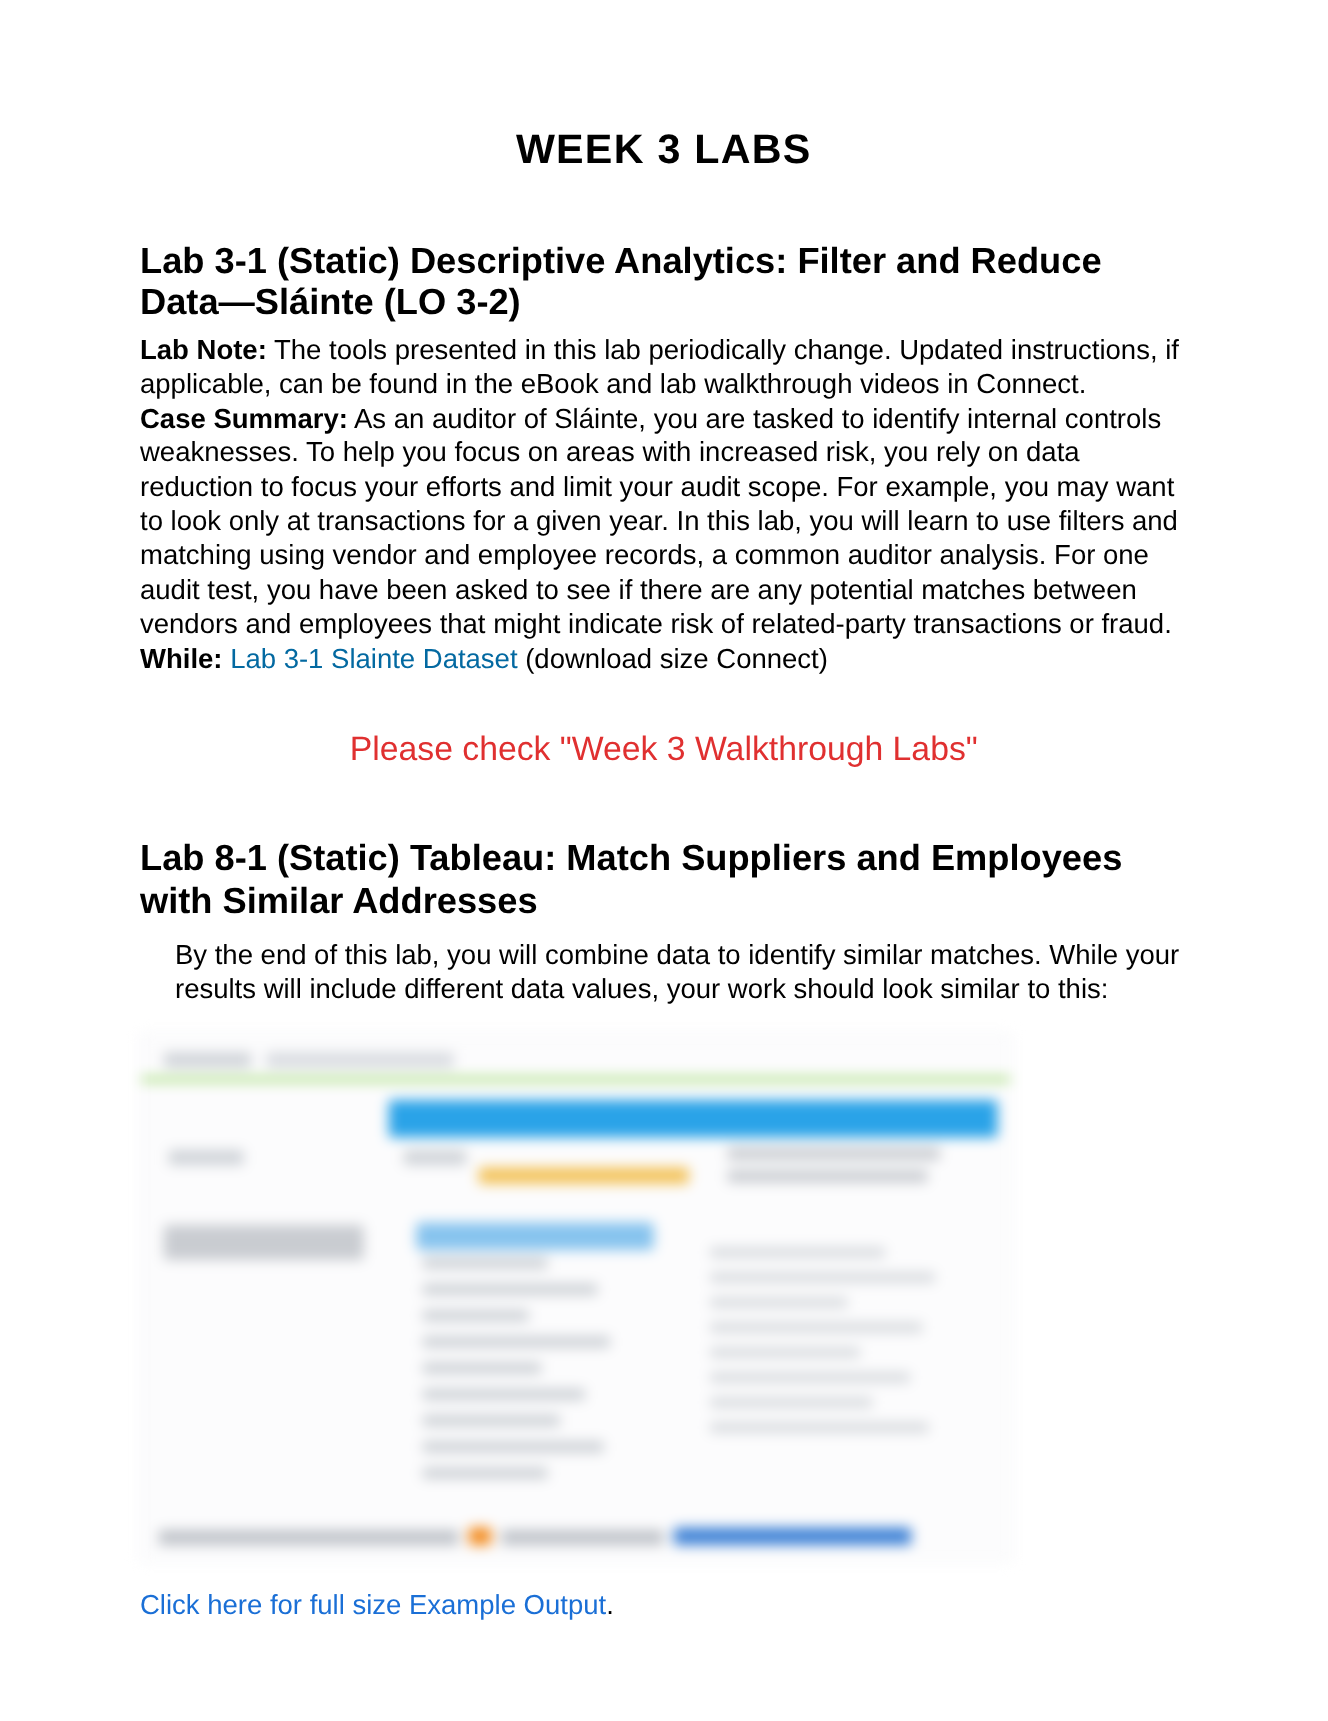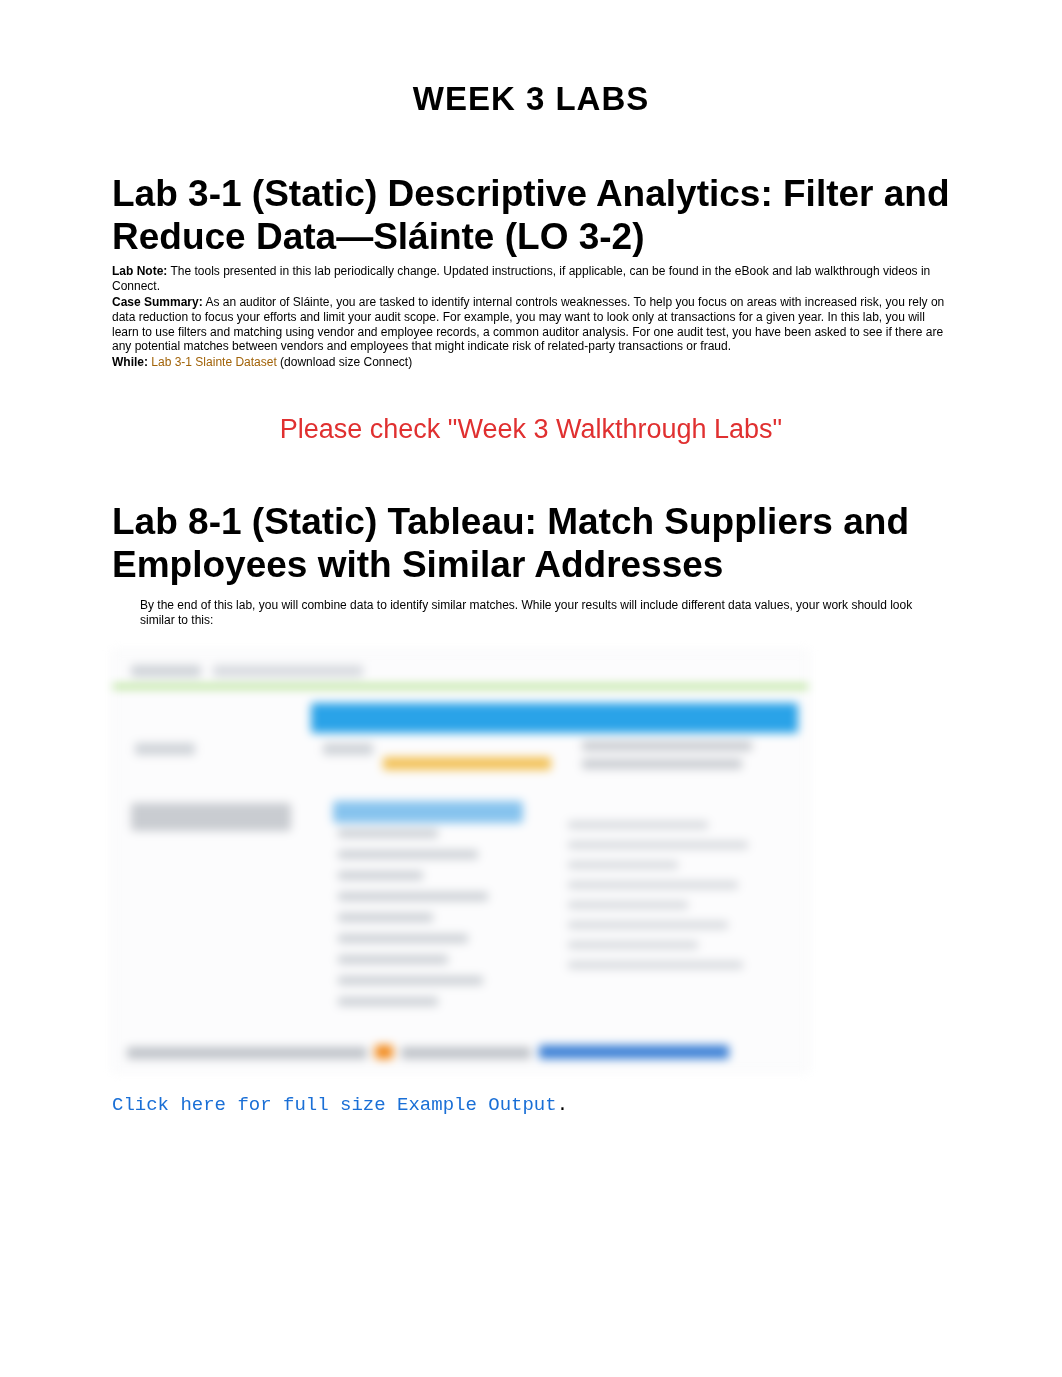--- a/index.html
+++ b/index.html
@@ -4,48 +4,48 @@
 <style>
   body {
     margin: 0;
     padding: 0;
     font-family: Verdana, Geneva, sans-serif;
     background: #fff;
     width: 1062px;
     color: #000;
   }
   .page {
-    padding: 80px 112px 60px 112px;
+    padding: 100px 112px 60px 112px;
   }
   .doc-title {
     text-align: center;
     font-weight: 900;
     font-size: 33px;
     letter-spacing: 1px;
     margin-bottom: 55px;
   }
   .lab-heading {
     font-weight: 900;
-    font-size: 37px;
+    font-size: 29px;
     line-height: 1.15;
     margin-bottom: 6px;
   }
   .body-text {
     font-family: Arial, Helvetica, sans-serif;
-    font-size: 12px;
+    font-size: 22px;
     line-height: 1.24;
   }
   .para {
     margin: 0 0 1px 0;
   }
   .bold-run {
     font-weight: 700;
   }
   .link-text {
-    color: #a16207;
+    color: #0369a1;
   }
   .notice {
     font-family: Verdana, Geneva, sans-serif;
     color: #e03030;
     font-size: 27px;
     text-align: center;
     margin: 44px 0 56px 0;
     font-weight: 400;
   }
   .gap-top {
@@ -125,22 +125,22 @@
   .rline.g{width:130px;} .rline.h{width:175px;}
   .bottom-row{
     position:absolute; bottom:12px; left:14px; right:14px; height:30px;
     display:flex; align-items:flex-end; gap:8px;
   }
   .btm1{width:240px;height:12px;background:#bfc3c9;border-radius:2px;}
   .btm-orange{width:18px;height:14px;background:#f28a1c;border-radius:2px;}
   .btm2{width:130px;height:12px;background:#bfc3c9;border-radius:2px;}
   .btm-blue{width:190px;height:14px;background:#3e82d6;border-radius:2px;}
   .caption-link {
-    font-family: Liberation Mono, monospace;
-    font-size: 19px;
+    font-family: Liberation Sans, sans-serif;
+    font-size: 22px;
     color: #1a6fd6;
   }
   .caption-period{
     color:#000;
   }
 </style>
 </head>
 <body>
 
 <div class="page">

